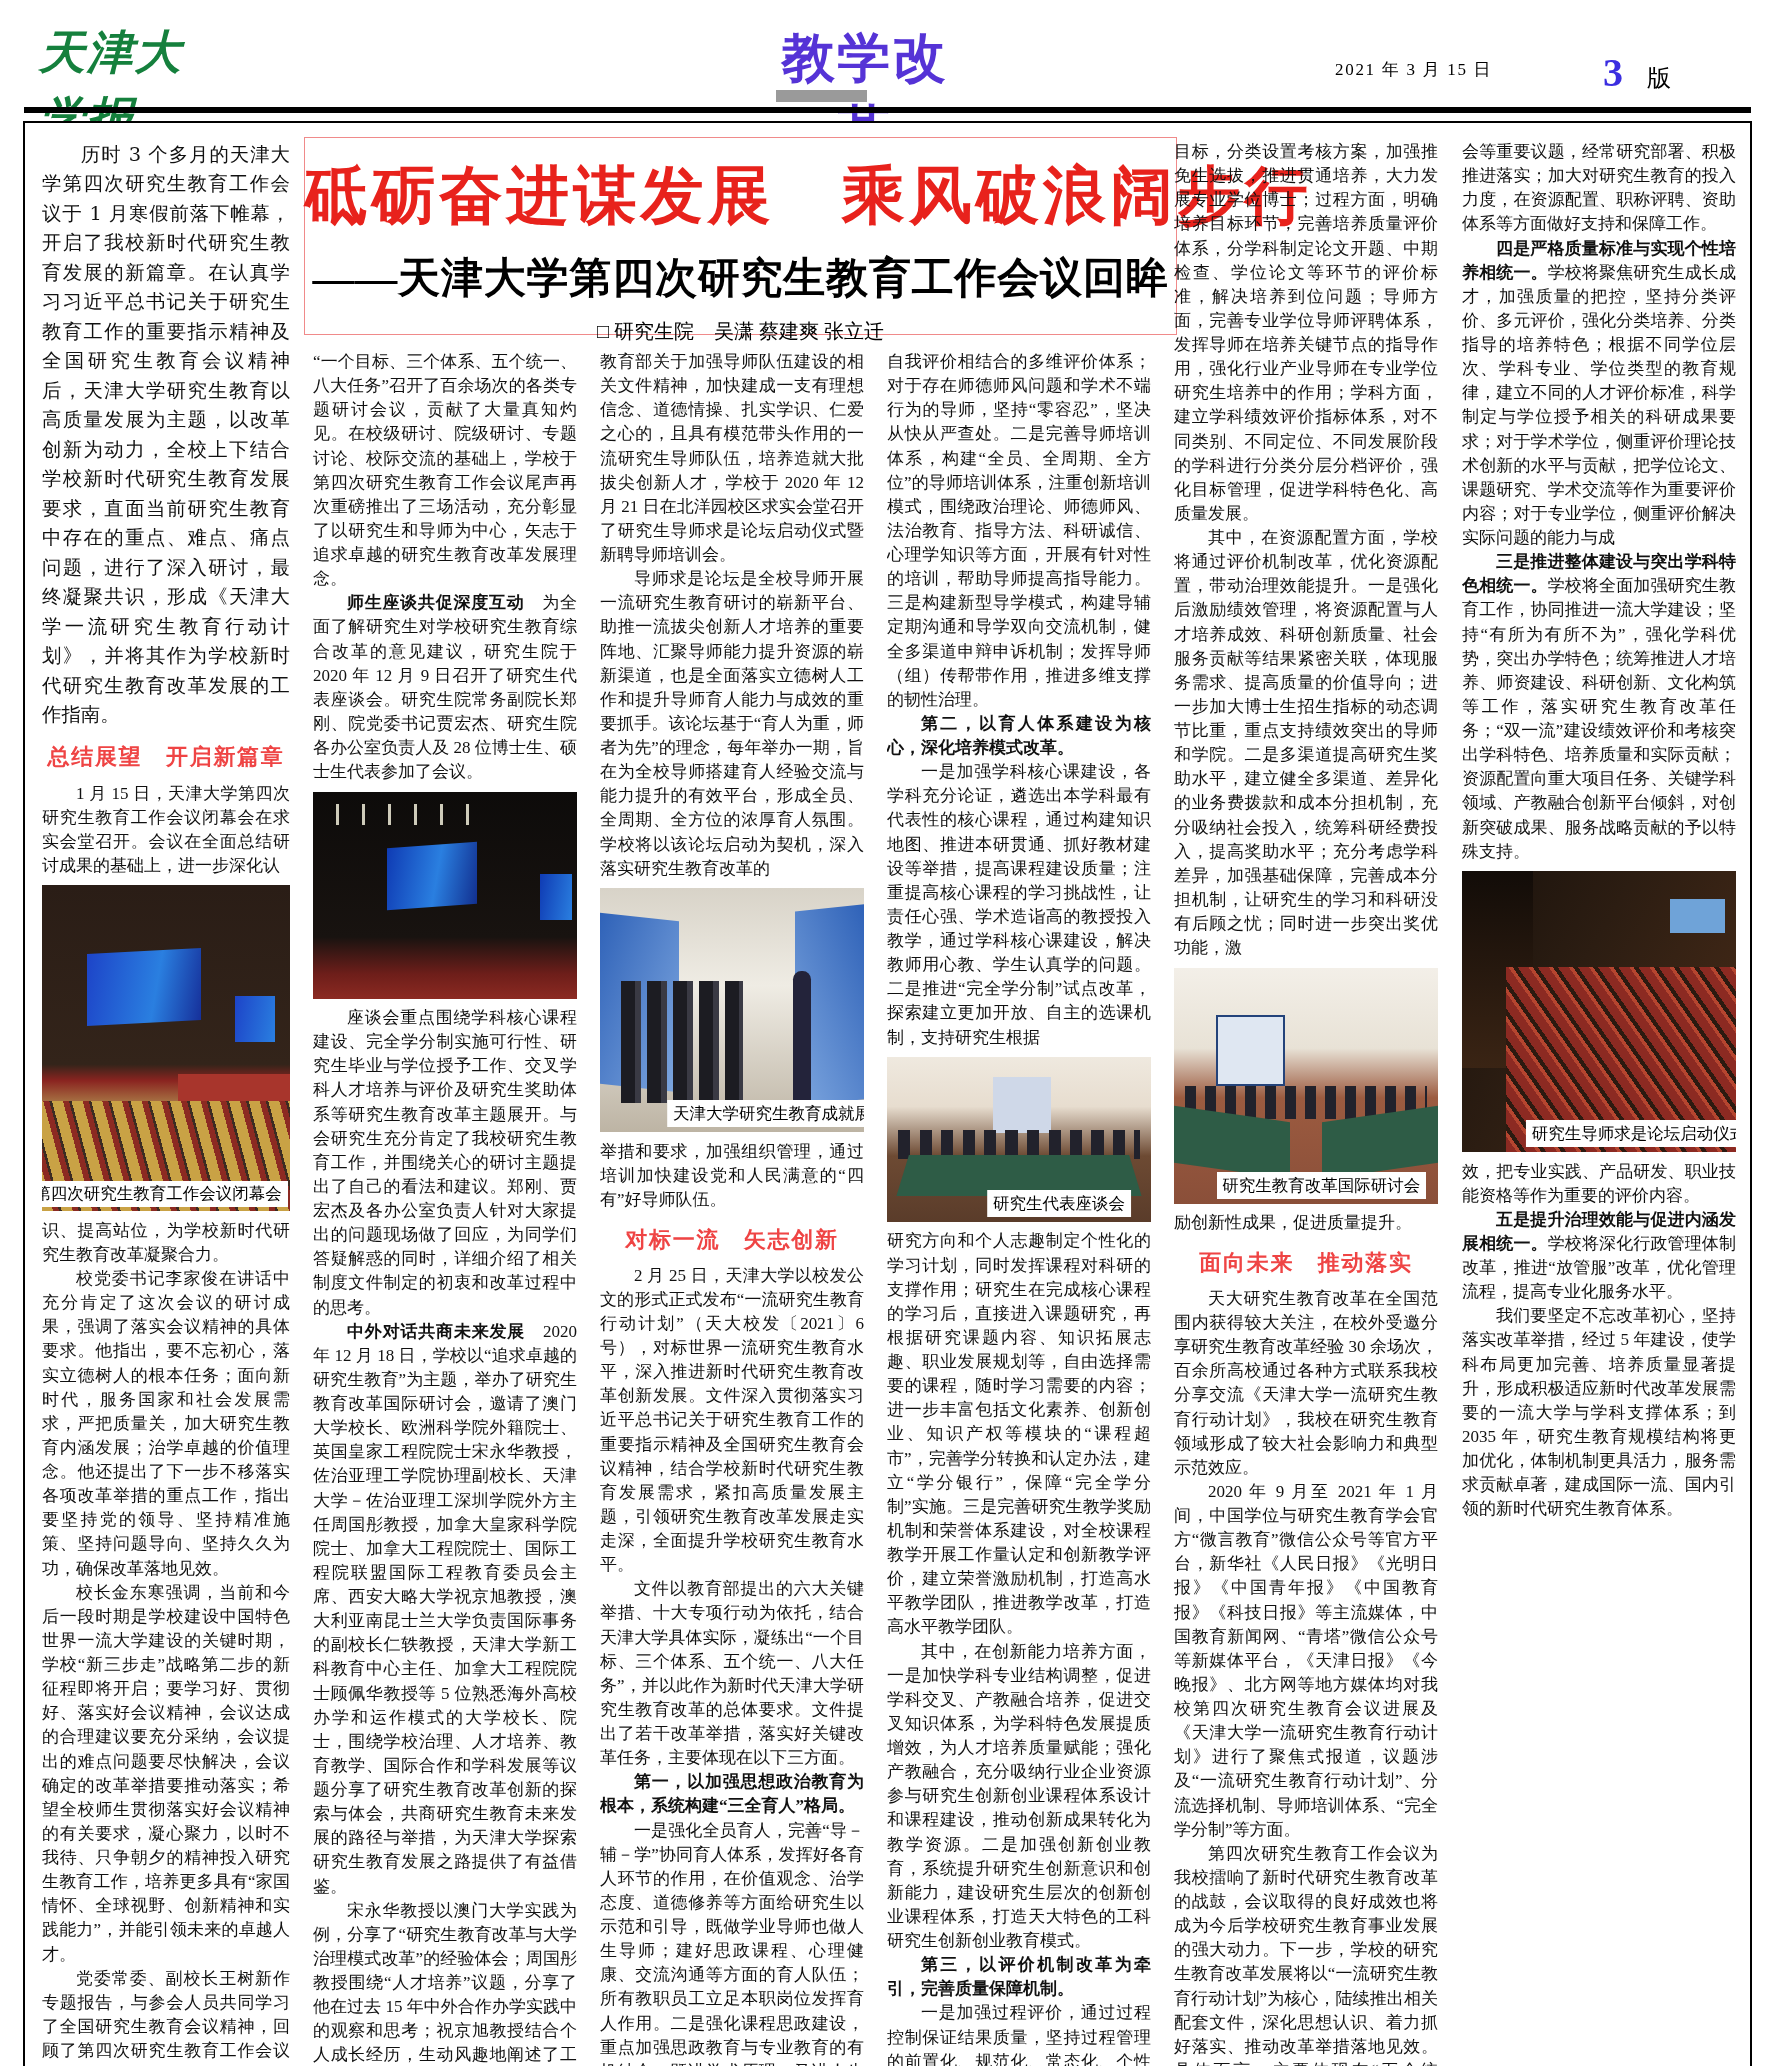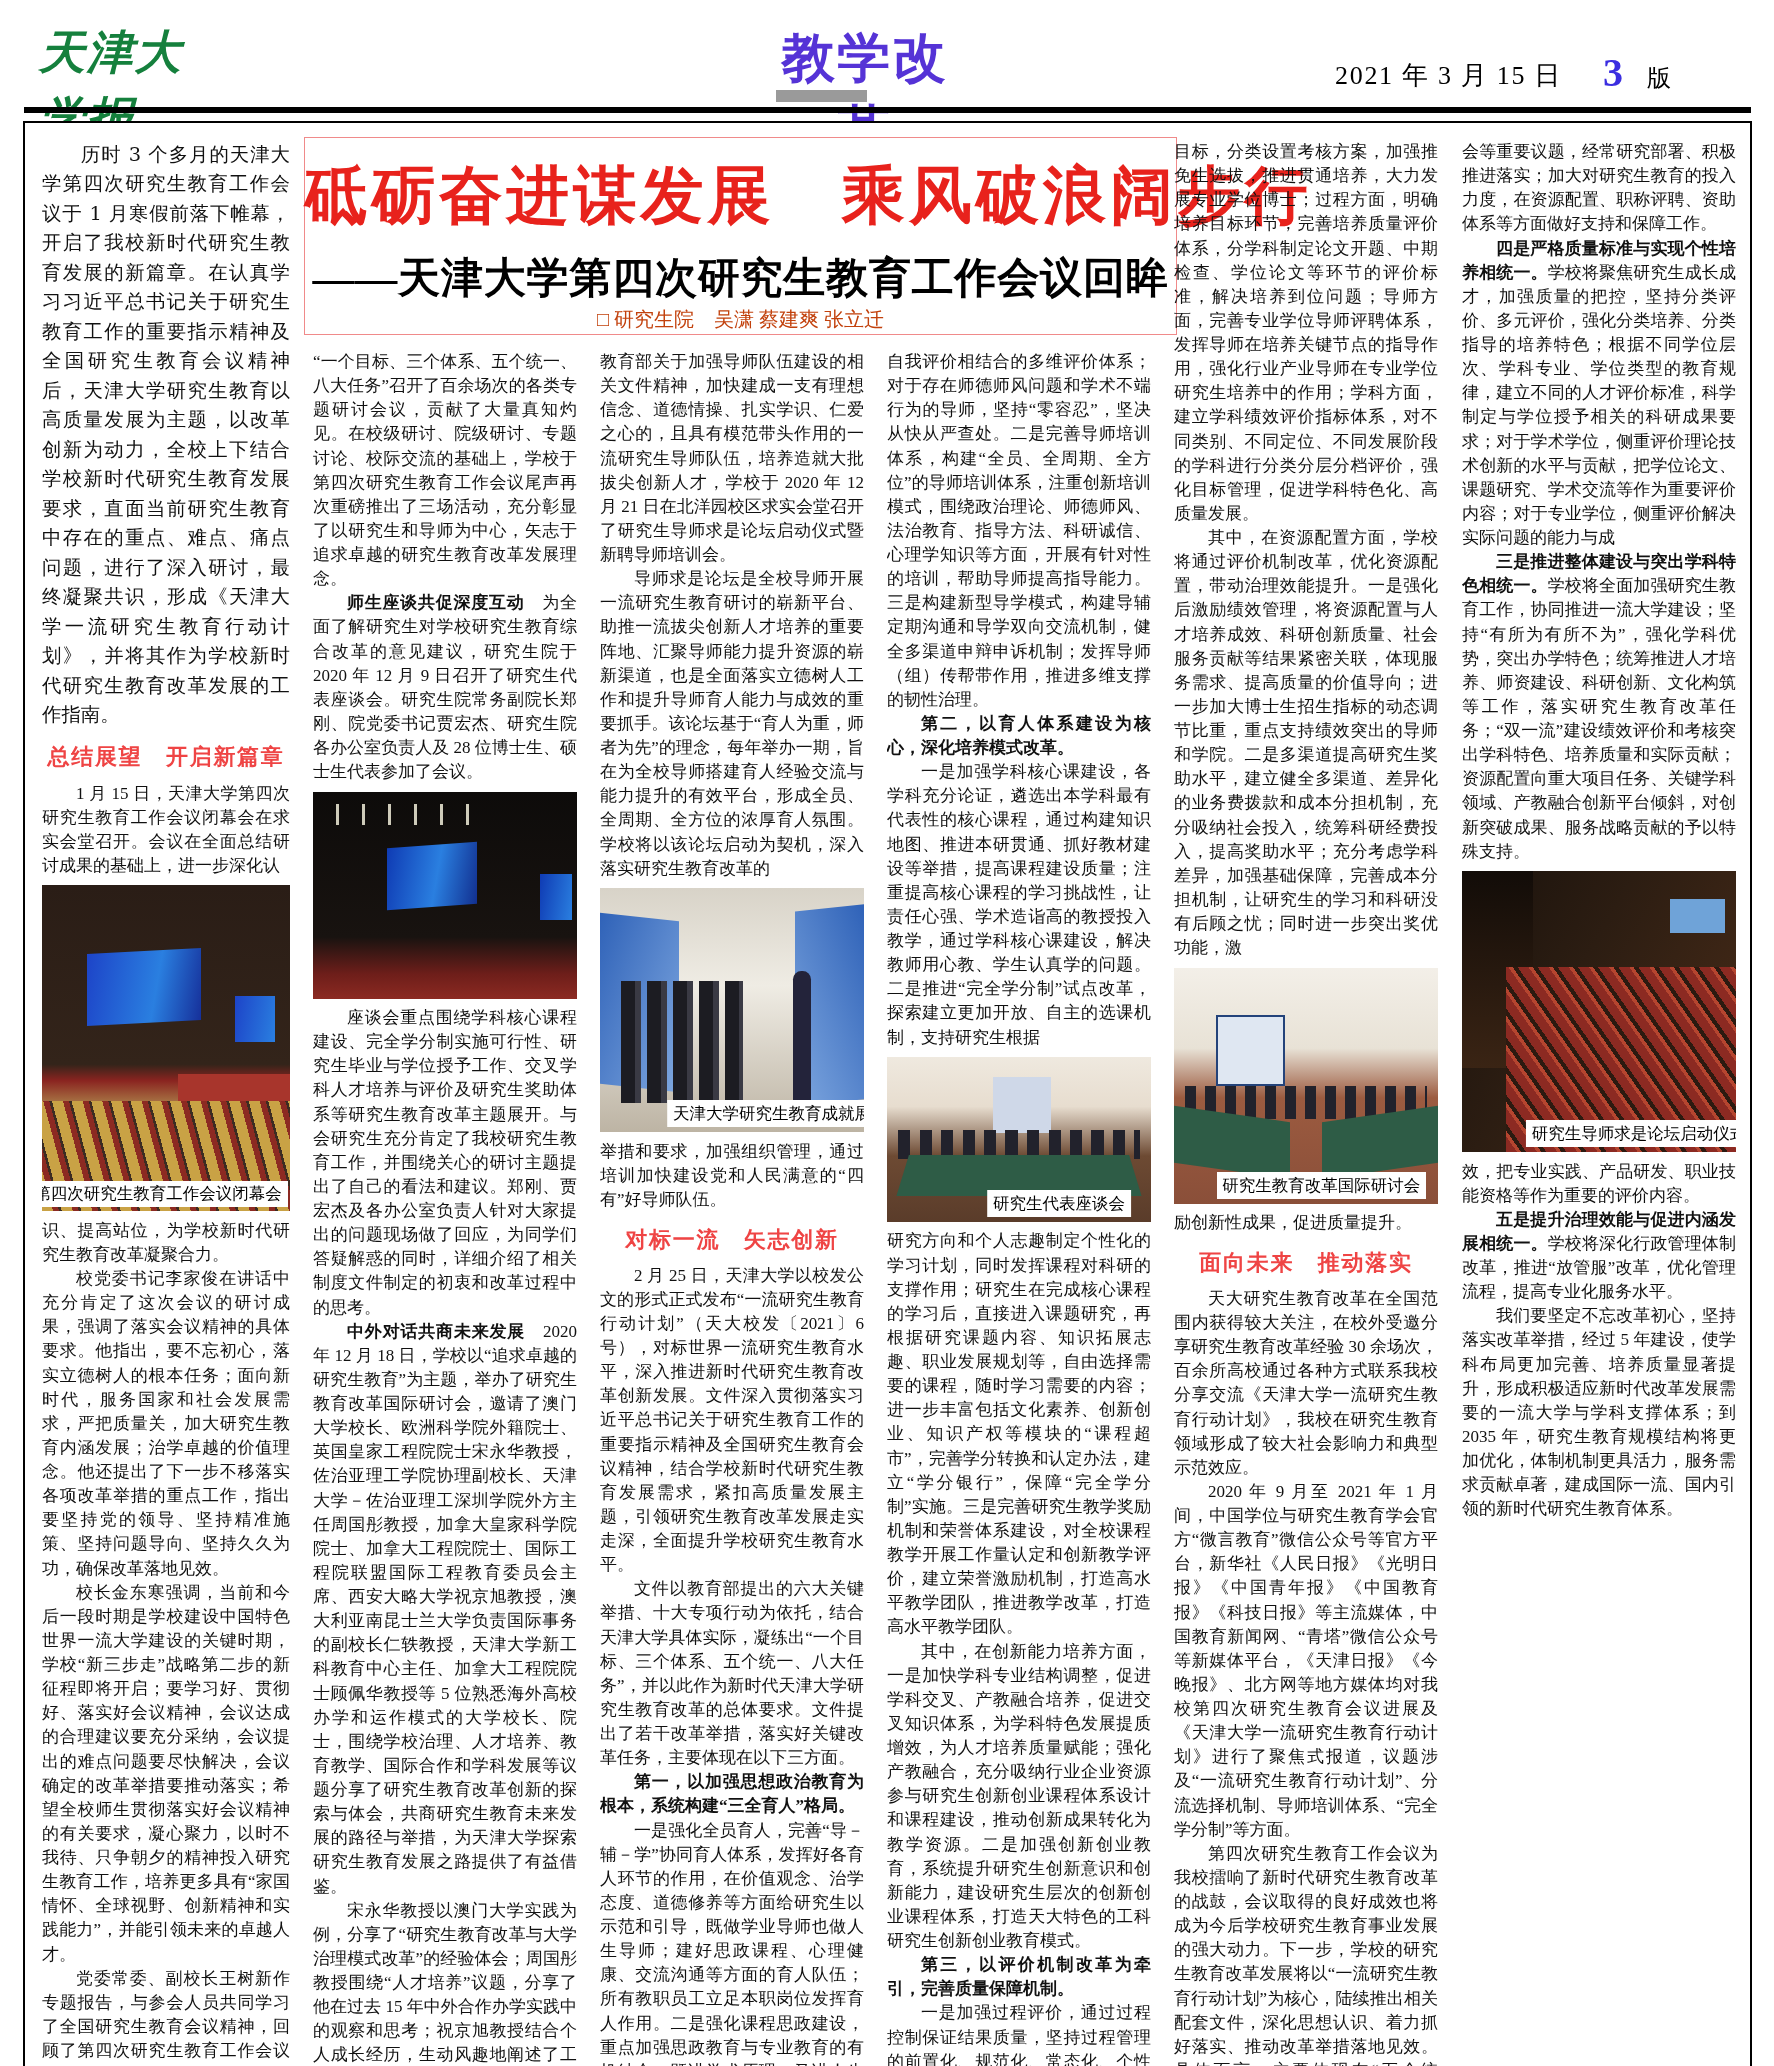--- a/index.html
+++ b/index.html
@@ -12,34 +12,34 @@
   .masthead-name {
     position:absolute; left:39px; top:20px; width:190px; height:70px;
     color:#15803d; font-size:46px; font-weight:bold; font-style:italic;
     letter-spacing:1.7px; line-height:66px; 
   }
   .masthead-section {
     position:absolute; left:774px; top:23px; width:182px; text-align:center;
     color:#5533d6; font-size:53px; font-weight:bold; letter-spacing:2.5px;
   }
   .masthead-bar { position:absolute; left:776px; top:90px; width:91px; height:12.4px; background:#9a9a9a; }
-  .masthead-date { position:absolute; left:1335px; top:58px; font-size:26px; color:#000; letter-spacing:1.7px; }
+  .masthead-date { position:absolute; left:1335px; top:58px; font-size:17px; color:#000; letter-spacing:1.7px; }
   .masthead-page { position:absolute; left:1603px; top:49px; font-size:40px; font-weight:bold; color:#3b2ee0; }
   .masthead-page-label { position:absolute; left:1647px; top:62px; font-size:24px; color:#000; }
   .masthead-rule { position:absolute; left:24px; top:107px; width:1727px; height:5.8px; background:#000; }
   
   .frame { position:absolute; left:23px; top:121px; width:1729px; height:2377px; border:2.5px solid #000; background:#fff; }
   
   .headline-box {
     position:absolute; left:304px; top:137px; width:873px; height:198px;
     border:1.2px solid #f08a8a; padding-top:15px; text-align:center; background:#fff;
   }
   .headline { font-size:63px; font-weight:bold; color:#e8221c; letter-spacing:4.1px; white-space:nowrap; }
   .subhead  { margin-top:10.7px; font-size:42px; font-weight:bold; color:#000; letter-spacing:0.8px; white-space:nowrap; }
-  .byline   { margin-top:0; font-size:20px; color:#c2410c; }
+  .byline   { margin-top:12px; font-size:20px; color:#000000; }
   
   .col { position:absolute; overflow:hidden; font-size:17px; line-height:1.42; text-align:justify; }
   .col p { text-indent:2em; }
   .col p.noindent { text-indent:0; }
   .col1 { left:42px;  top:140px; width:248px; height:2339px; }
   .col2 { left:313px;  top:350px; width:264px; height:2128px; }
   .col3 { left:600px; top:350px; width:264px; height:2128px; }
   .col4 { left:887px; top:350px; width:264px; height:2128px; }
   .col5 { left:1174px; top:140px; width:264px; height:2339px; }
   .col6 { left:1462px; top:140px; width:274px; height:2066px; }

